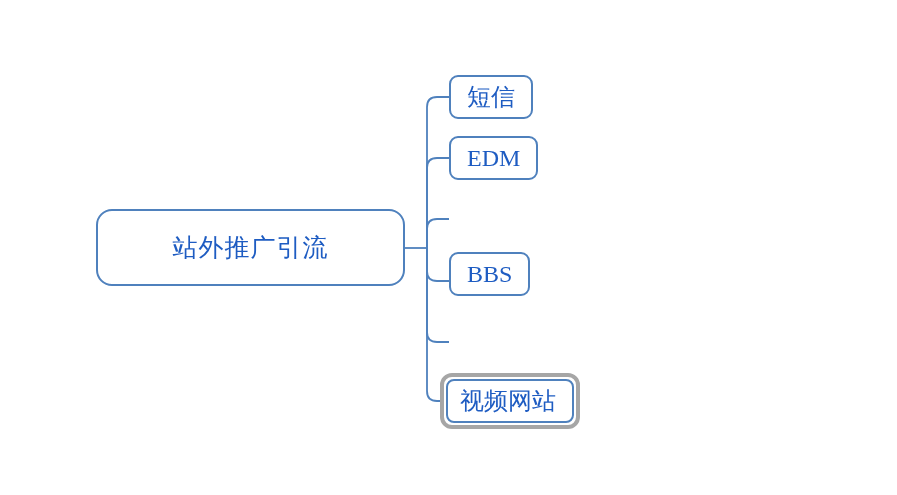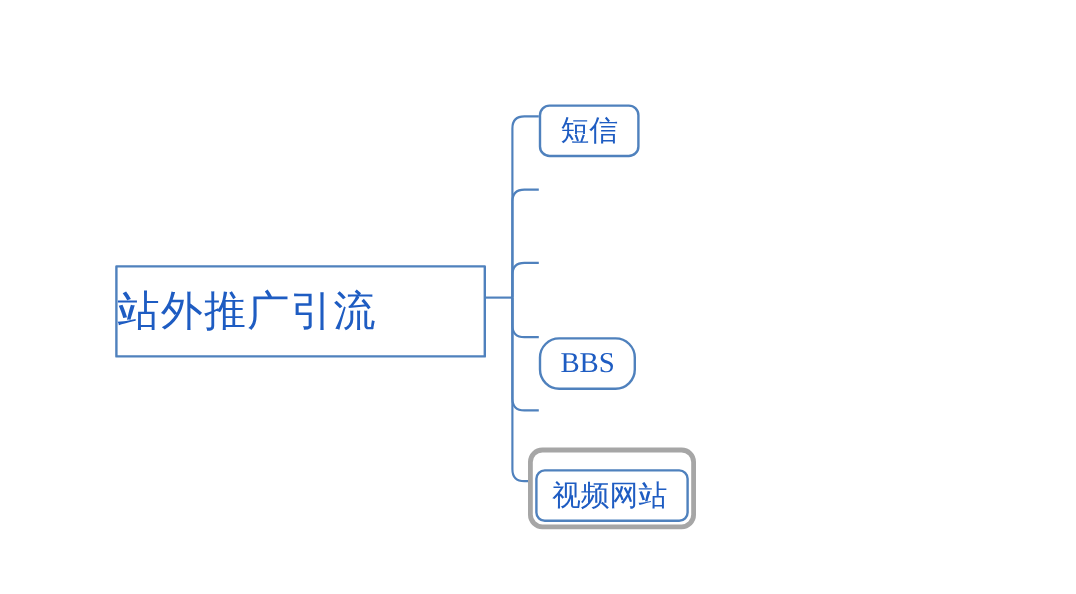--- a/index.html
+++ b/index.html
@@ -23,47 +23,46 @@
   .connector-svg{
     position:absolute;left:0;top:0;width:897px;height:495px;
   }
   .connector-svg path{
     fill:none;
     stroke:var(--connector);
     stroke-width:1.8;
   }
   .node{
     position:absolute;
-    display:flex;align-items:center;
+    display:flex;align-items:center;justify-content:center;
     border:2px solid var(--node-border);
     border-radius:10px;
     color:var(--node-text);
     background:var(--background);
     cursor:default;
     white-space:nowrap;
-    margin-top:12px;
   }
   .root-node{
     left:96px;top:209px;
     width:309px;height:77px;
-    border-radius:1px;
-    font-size:35px;
+    border-radius:16px;
+    font-size:25px;
     letter-spacing:1px;
   }
   .child-node{
     left:449px;
     height:44px;
     padding:0 16px;
     font-size:24px;
     border-radius:9px;
   }
   .child-0{top:75px;}
   .child-1{top:136px;}
   .child-2{top:197px;}
-  .child-3{top:269px;border-radius:17px;}
+  .child-3{top:252px;}
   .child-4{top:320px;}
   .selection-ring{
     position:absolute;
     left:440px;top:373px;
     border:4px solid var(--selection-border);
     border-radius:12px;
     padding:2px;
     background:var(--background);
   }
   .selection-ring .child-node{
@@ -88,20 +87,23 @@
   </svg>
 
   <div class="node root-node">
     <span>站外推广引流</span>
   </div>
 
   <div class="node child-node child-0">
     <span>短信</span>
   </div>
 
+  <div class="node child-node child-1">
+    <span>EDM</span>
+  </div>
 
 
   <div class="node child-node child-3">
     <span>BBS</span>
   </div>
 
 
   <div class="selection-ring">
     <div class="node child-node">
       <span>视频网站</span>

